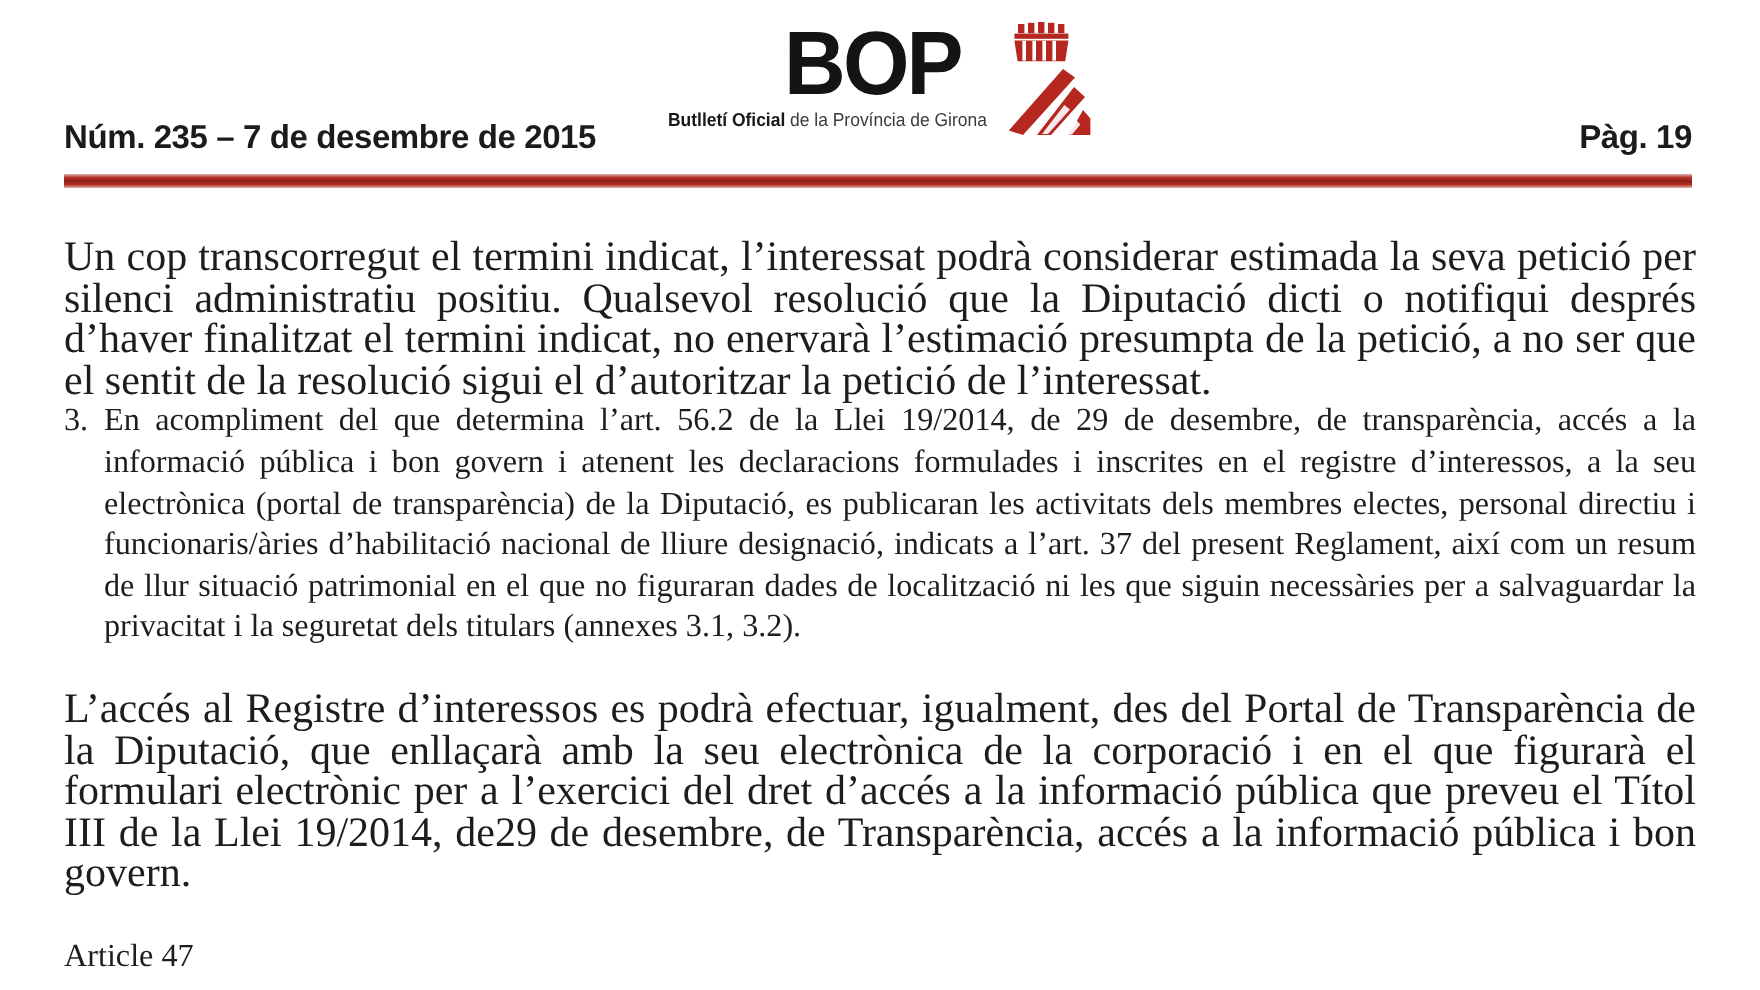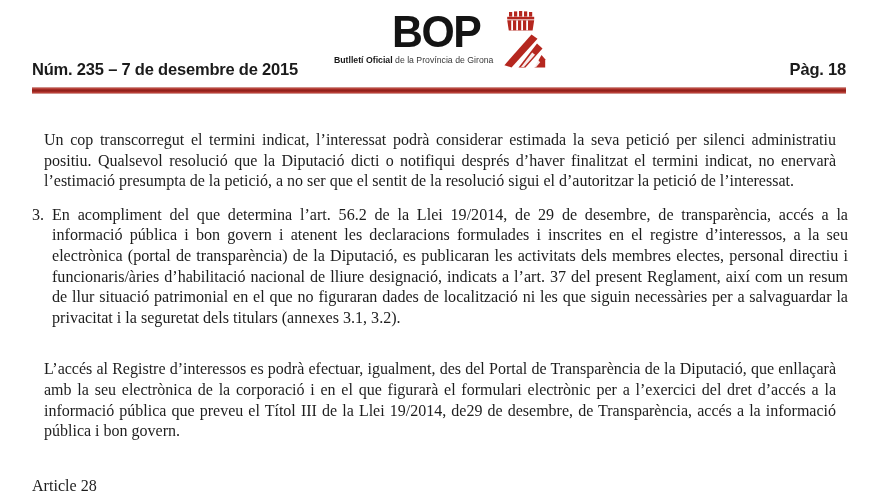--- a/index.html
+++ b/index.html
@@ -117,22 +117,22 @@
 
   
   .content {
     position: absolute;
     left: 32px;
     top: 118px;
     width: 816px;
   }
 
   p.body-par {
-    margin: 12px;
-    font-size: 16px;
+    margin: 0;
+    font-size: 21px;
     line-height: 20.6px;
     text-align: justify;
     text-justify: inter-word;
     color: #1d1d1d;
     hyphens: none;
   }
 
   .gap-par { height: 19px; }
   .gap-item { height: 1px; }
   .gap-article { height: 22px; }
@@ -203,21 +203,21 @@
           <path d="M36.0 33.5 L41.5 38.5 L24.5 57.5 L17.5 57.5 Z"></path>
           <path d="M40.5 45.0 L44.2 49.2 L44.2 57.5 L33.5 57.5 Z"></path>
         </g>
         <g fill="#ffffff" opacity="0.9">
           <path d="M31.2 42.5 L34.0 44.8 L23.0 57.0 L20.0 57.0 Z"></path>
           <path d="M37.0 50.0 L39.2 52.2 L35.0 57.2 L31.5 57.2 Z"></path>
         </g>
       </svg>
     </div>
 
-    <div class="page-num">Pàg. 18</div>
+    <div class="page-num">Pàg. 19</div>
 
     <div class="rule"></div>
   </div>
 
   <div class="content">
 
     <p class="body-par">Un cop transcorregut el termini indicat, l’interessat podrà considerar estimada la seva petició per silenci administratiu positiu. Qualsevol resolució que la Diputació dicti o notifiqui després d’haver finalitzat el termini indicat, no enervarà l’estimació presumpta de la petició, a no ser que el sentit de la resolució sigui el d’autoritzar la petició de l’interessat.</p>
 
     <div class="gap-item"></div>
 
@@ -225,18 +225,18 @@
       <span class="marker">3.</span>
       <span class="item-body">En acompliment del que determina l’art. 56.2 de la Llei 19/2014, de 29 de desembre, de transparència, accés a la informació pública i bon govern i atenent les declaracions formulades i inscrites en el registre d’interessos, a la seu electrònica (portal de transparència) de la Diputació, es publicaran les activitats dels membres electes, personal directiu i funcionaris/àries d’habilitació nacional de lliure designació, indicats a l’art. 37 del present Reglament, així com un resum de llur situació patrimonial en el que no figuraran dades de localització ni les que siguin necessàries per a salvaguardar la privacitat i la seguretat dels titulars (annexes 3.1, 3.2).</span>
     </div>
 
     <div class="gap-par"></div>
 
     <p class="body-par">L’accés al Registre d’interessos es podrà efectuar, igualment, des del Portal de Transparència de la Diputació, que enllaçarà amb la seu electrònica de la corporació i en el que figurarà el formulari electrònic per a l’exercici del dret d’accés a la informació pública que preveu el Títol III de la Llei 19/2014, de29 de desembre, de Transparència, accés a la informació pública i bon govern.</p>
 
     <div class="gap-article"></div>
 
-    <p class="article-head">Article 28</p>
+    <p class="article-head">Article 47</p>
 
     <div class="gap-article"></div>
 
   </div>
 </div>
 
 </body></html>

